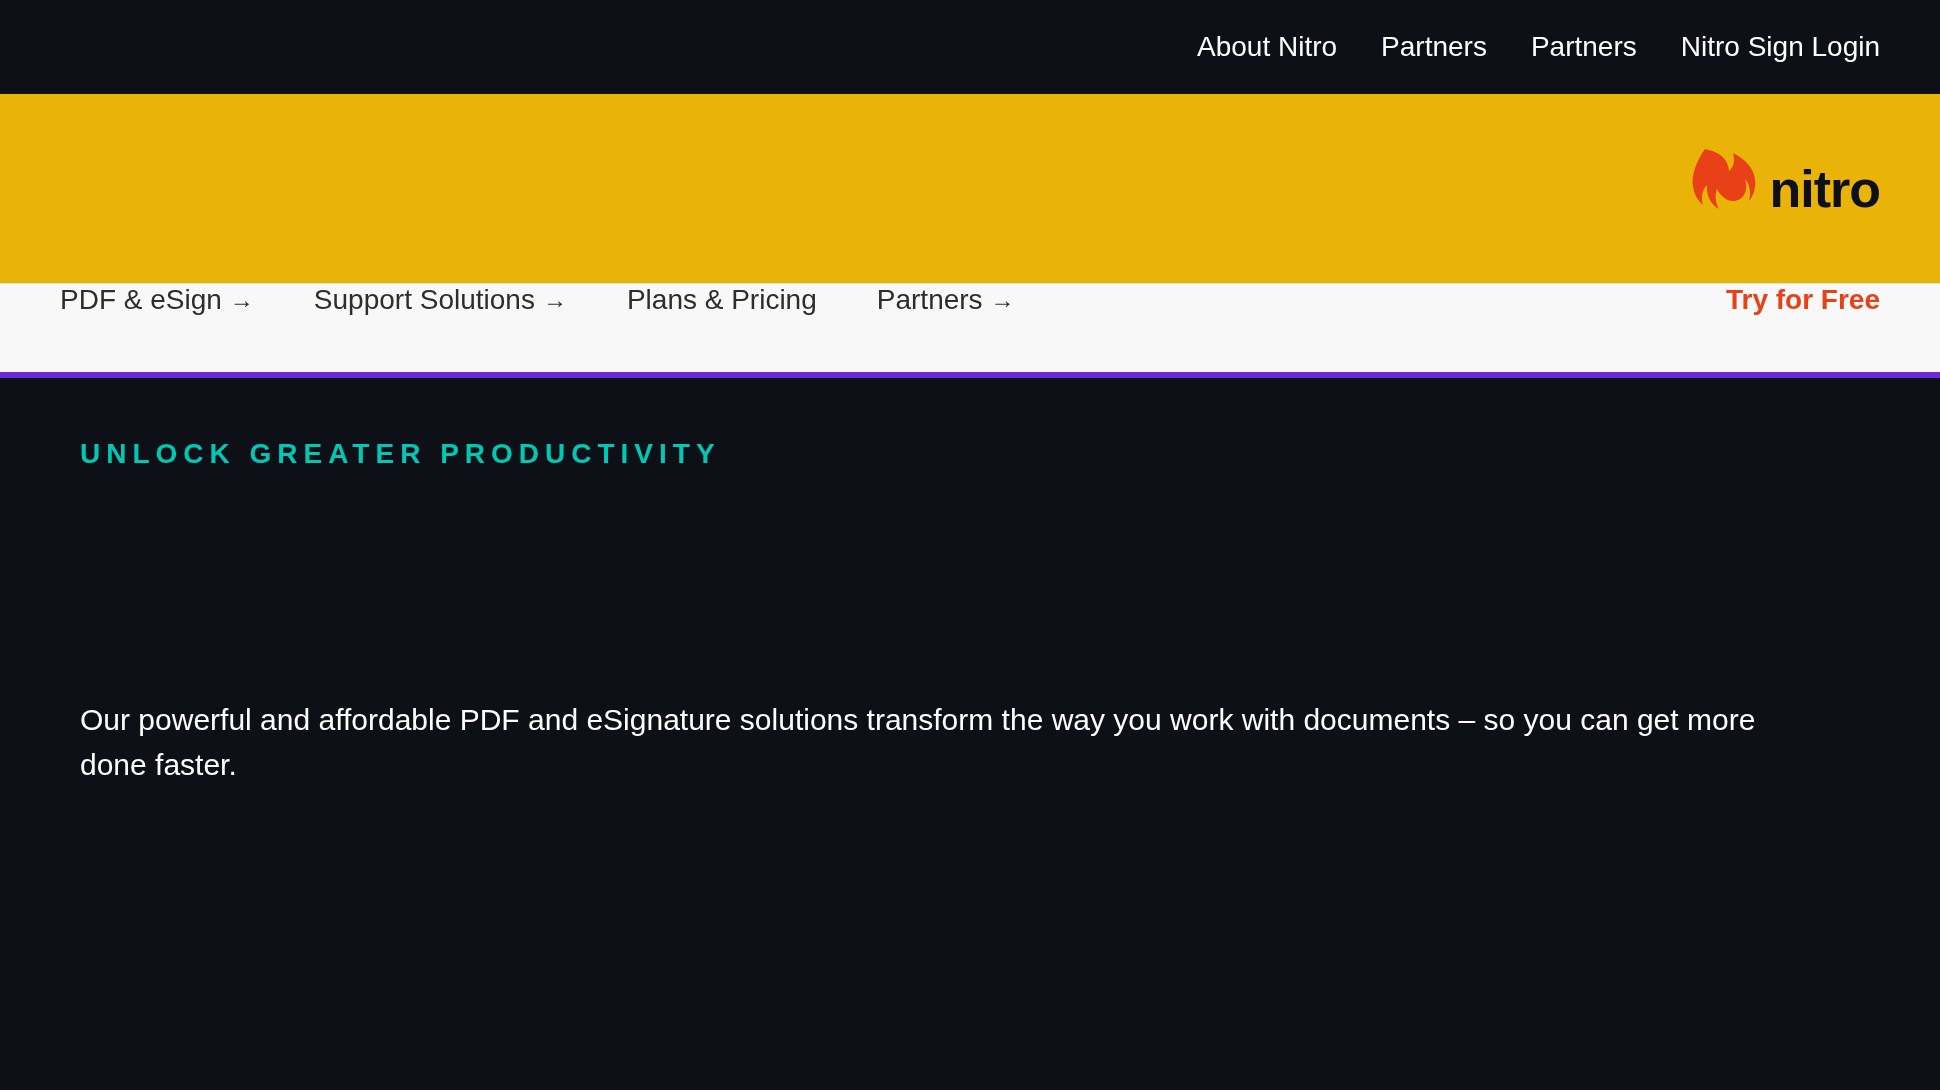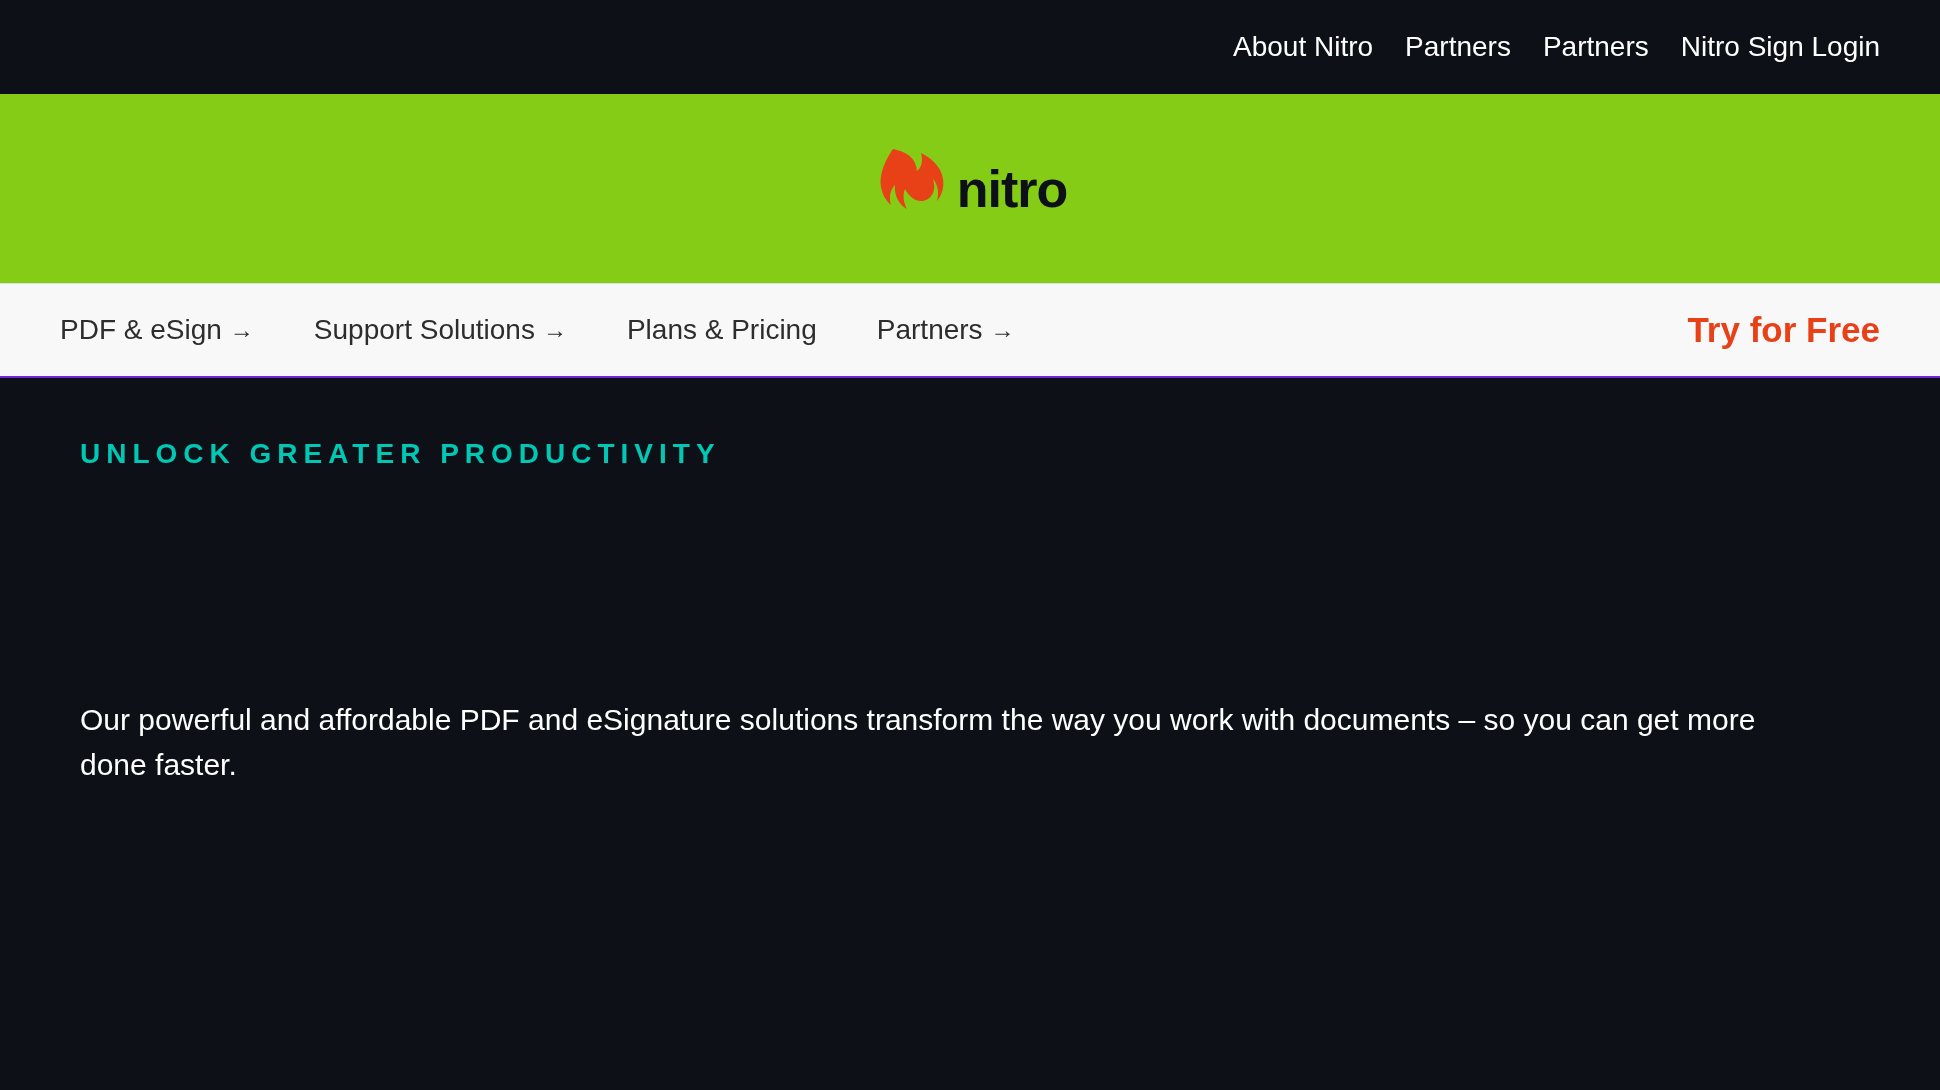--- a/index.html
+++ b/index.html
@@ -20,39 +20,39 @@
       background-color: #0d1117;
       height: 94px;
       display: flex;
       align-items: center;
       justify-content: flex-end;
       padding: 0 60px;
     }
 
     .top-nav {
       display: flex;
-      gap: 32px;
+      gap: 44px;
       align-items: flex-end;
     }
 
     .top-nav a {
       color: #ffffff;
       text-decoration: none;
       font-size: 28px;
       font-weight: 500;
       white-space: nowrap;
     }
 
     
     .main-header {
-      background-color: #84cc16;
+      background-color: #eab308;
       height: 190px;
       display: flex;
       align-items: center;
-      justify-content: center;
+      justify-content: flex-end;
       padding: 0 60px;
       border-bottom: 1px solid #ddd;
     }
 
     .logo-container {
       display: flex;
       align-items: center;
       gap: 12px;
     }
 
@@ -78,23 +78,23 @@
       font-weight: 700;
       cursor: pointer;
       white-space: nowrap;
     }
 
     
     .nav-bar {
       background-color: #f8f8f8;
       height: 94px;
       display: flex;
-      align-items: center;
+      align-items: flex-start;
       padding: 0 60px;
-      border-bottom: 2px solid #6d28d9;
+      border-bottom: 6px solid #6d28d9;
       justify-content: space-between;
     }
 
     .nav-links {
       display: flex;
       align-items: center;
       gap: 60px;
     }
 
     .nav-link {
@@ -109,21 +109,21 @@
     }
 
     .nav-link .arrow {
       font-size: 24px;
       color: #2d2d2d;
     }
 
     .try-free-link {
       color: #e84118;
       text-decoration: none;
-      font-size: 35px;
+      font-size: 28px;
       font-weight: 600;
       white-space: nowrap;
     }
 
     
     .hero-section {
       background-color: #0d1117;
       min-height: 712px;
       padding: 60px 80px 60px 80px;
     }

